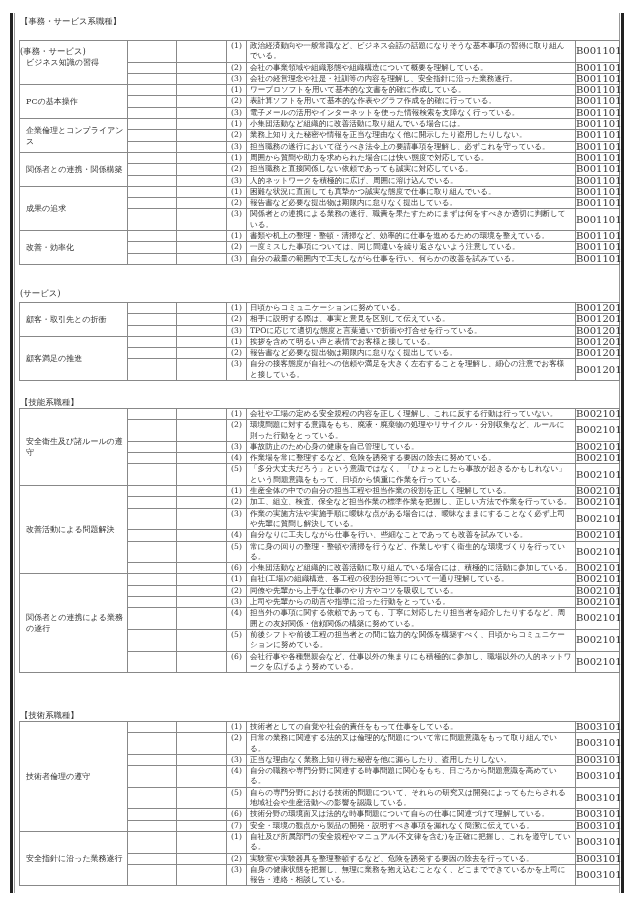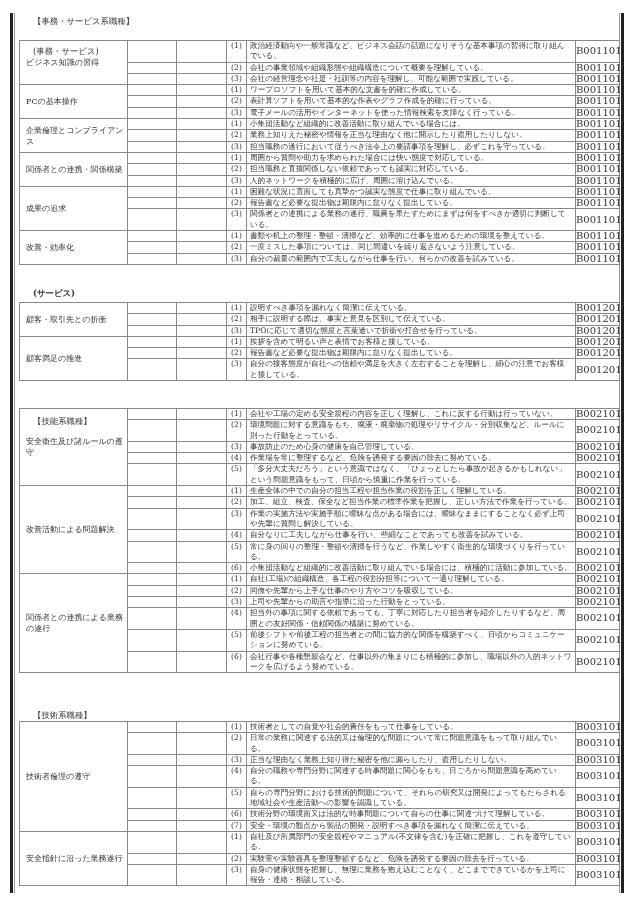--- a/index.html
+++ b/index.html
@@ -2,21 +2,21 @@
 <html><head>
 <meta charset="utf-8">
 <style>
   html, body { margin: 0; padding: 0; background: #ffffff; }
   body { width: 630px; height: 912px; position: relative; overflow: hidden;
          font-family: "DejaVu Serif", "Liberation Serif", serif; color: #333; }
   .bar-left { position: absolute; left: 10px; top: 13px; width: 3px; height: 880px; background: #222; }
   .bar-left2 { position: absolute; left: 14px; top: 13px; width: 1px; height: 880px; background: #999; }
   .bar-right { position: absolute; left: 621px; top: 13px; width: 3px; height: 880px; background: #222; }
   .bar-right2 { position: absolute; left: 619px; top: 13px; width: 1px; height: 880px; background: #999; }
-  .heading { position: absolute; left: 33px; font-size: 8.4px; line-height: 10px; white-space: nowrap; color: #333; }
+  .heading { position: absolute; left: 20px; font-size: 8.4px; line-height: 10px; white-space: nowrap; color: #333; }
   table.grid { position: absolute; left: 19px; width: 600px; border-collapse: collapse; table-layout: fixed;
                font-size: 7.6px; line-height: 10.3px; }
   table.grid td { border: 1px solid #888; padding: 0 3px; vertical-align: top; }
   table.grid td.cat { vertical-align: middle; padding-left: 6px; font-size: 8px; line-height: 11px; margin-top: 30px; }
   table.grid td.blank { padding: 0; }
   table.grid td.num { text-align: center; padding: 0; }
   table.grid td.code { text-align: center; vertical-align: middle; padding: 0; font-size: 10px; }
   table.grid tr.sub td.num, table.grid tr.sub td.txt, table.grid tr.sub td.code { border-top: 1px dotted #888; }
   table.grid tr.sub td.blank { border-top: 1px dotted #888; }
   col.c1 { width: 108px; } col.c2 { width: 49px; } col.c3 { width: 50px; }
@@ -54,21 +54,21 @@
         <td class="blank"></td>
         <td class="blank"></td>
         <td class="num">(2)</td>
         <td class="txt">会社の事業領域や組織形態や組織構造について概要を理解している。</td>
         <td class="code">B001101</td>
       </tr>
       <tr class="sub">
         <td class="blank"></td>
         <td class="blank"></td>
         <td class="num">(3)</td>
-        <td class="txt">会社の経営理念や社是・社訓等の内容を理解し、可能な範囲で実践している。</td>
+        <td class="txt">会社の経営理念や社是・社訓等の内容を理解し、安全指針に沿った業務遂行。</td>
         <td class="code">B001101</td>
       </tr>
       <tr>
         <td class="cat" rowspan="3">PCの基本操作</td>
         <td class="blank"></td>
         <td class="blank"></td>
         <td class="num">(1)</td>
         <td class="txt">ワープロソフトを用いて基本的な文書を的確に作成している。</td>
         <td class="code">B001101</td>
       </tr>
@@ -170,37 +170,37 @@
       <tr class="sub">
         <td class="blank"></td>
         <td class="blank"></td>
         <td class="num">(3)</td>
         <td class="txt">自分の裁量の範囲内で工夫しながら仕事を行い、何らかの改善を試みている。</td>
         <td class="code">B001101</td>
       </tr>
     </tbody>
 </table>
 
-<div class="heading" style="top:288px;font-weight:bold;">(サービス)</div>
+<div class="heading" style="top:288px;">(サービス)</div>
 <table class="grid" id="t1" style="top:302px;">
   <colgroup>
       <col class="c1">
       <col class="c2">
       <col class="c3">
       <col class="c4">
       <col class="c5">
       <col class="c6">
     </colgroup>
   <tbody>
       <tr>
         <td class="cat" rowspan="3">顧客・取引先との折衝</td>
         <td class="blank"></td>
         <td class="blank"></td>
         <td class="num">(1)</td>
-        <td class="txt">説明すべき事項を漏れなく簡潔に伝えている。</td>
+        <td class="txt">日頃からコミュニケーションに努めている。</td>
         <td class="code">B001201</td>
       </tr>
       <tr class="sub">
         <td class="blank"></td>
         <td class="blank"></td>
         <td class="num">(2)</td>
         <td class="txt">相手に説明する際は、事実と意見を区別して伝えている。</td>
         <td class="code">B001201</td>
       </tr>
       <tr class="sub">
@@ -228,21 +228,21 @@
       <tr class="sub">
         <td class="blank"></td>
         <td class="blank"></td>
         <td class="num">(3)</td>
         <td class="txt">自分の接客態度が自社への信頼や満足を大きく左右することを理解し、細心の注意でお客様と接している。</td>
         <td class="code">B001201</td>
       </tr>
     </tbody>
 </table>
 
-<div class="heading" style="top:397px;margin-top:19px;">【技能系職種】</div>
+<div class="heading" style="top:397px;">【技能系職種】</div>
 <table class="grid" id="t2" style="top:408px;">
   <colgroup>
       <col class="c1">
       <col class="c2">
       <col class="c3">
       <col class="c4">
       <col class="c5">
       <col class="c6">
     </colgroup>
   <tbody>

